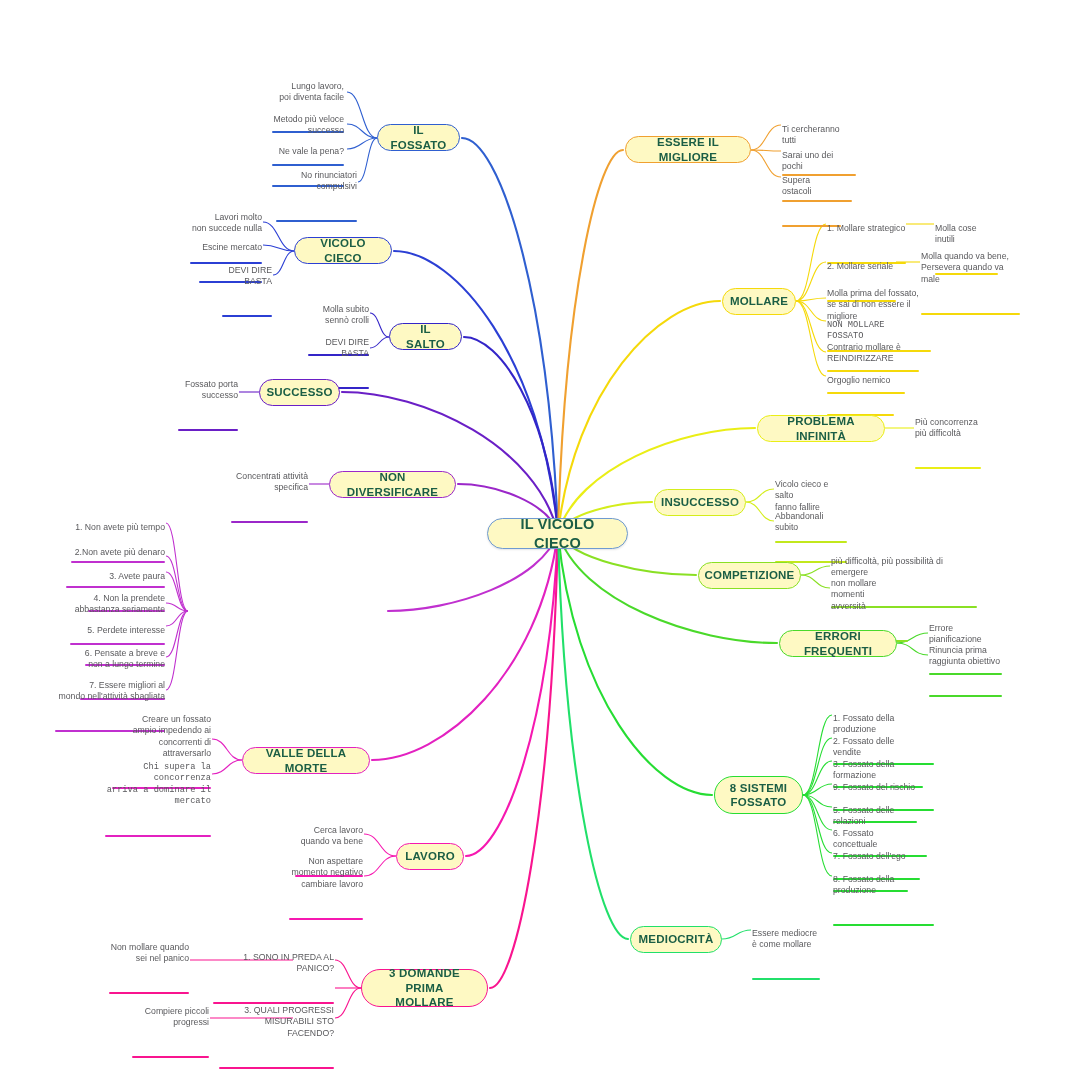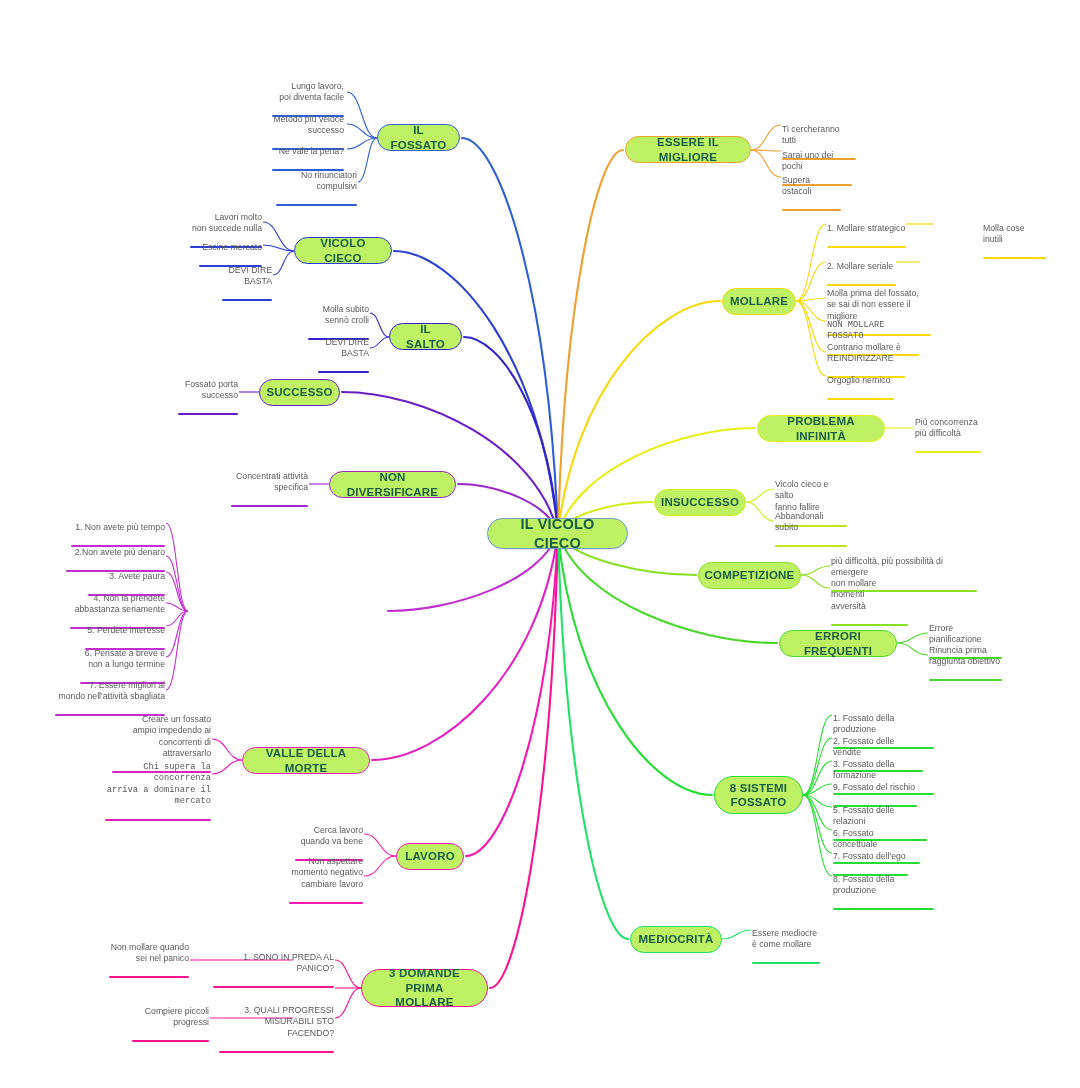--- a/index.html
+++ b/index.html
@@ -22,21 +22,21 @@
     width: 1080px;
     height: 1088px;
     pointer-events: none;
   }
   .node {
     position: absolute;
     box-sizing: border-box;
     border-style: solid;
     border-width: 1.5px;
     border-radius: 999px;
-    background: #bef264;
+    background: #fef9c3;
     color: #1b5e45;
     font-weight: bold;
     display: flex;
     align-items: center;
     justify-content: center;
     text-align: center;
     letter-spacing: 0.2px;
     line-height: 1.25;
     padding: 4px 12px;
     white-space: pre-line;
@@ -50,21 +50,21 @@
   .node.main {
     font-size: 11.5px;
   }
   .leaf {
     position: absolute;
     color: #59595c;
     font-size: 8.7px;
     line-height: 1.33;
     white-space: pre-line;
     box-sizing: border-box;
-    padding-bottom: 2px;
+    padding-bottom: 18px;
   }
   .leaf.right { text-align: left; }
   .leaf.left  { text-align: right; }
   .leaf .ul {
     position: absolute;
     left: 0;
     bottom: 0;
     height: 2.2px;
     border-radius: 2px;
   }
@@ -326,23 +326,28 @@
   </div>
   <div class="leaf right" style="left:827px; top:330px; width:78px;">
     <span>Contrario mollare è
 REINDIRIZZARE</span>
     <span class="ul" style="width:78px; background:#f5d90a;"></span>
   </div>
   <div class="leaf right" style="left:827px; top:363px; width:67px;">
     <span>Orgoglio nemico</span>
     <span class="ul" style="width:67px; background:#f5d90a;"></span>
   </div>
-  <div class="leaf right" style="left:935px; top:211px; width:63px;margin-left:48px;">
+  <div class="leaf right" style="left:935px; top:211px; width:63px;">
     <span>Molla cose inutili</span>
     <span class="ul" style="width:63px; background:#f5d90a;"></span>
+  </div>
+  <div class="leaf right" style="left:921px; top:239px; width:99px;">
+    <span>Molla quando va bene,
+Persevera quando va male</span>
+    <span class="ul" style="width:99px; background:#f5d90a;"></span>
   </div>
 
   <div class="node main" style="left:757px; top:415px; width:128px; height:27px; border-color:#eaee16;">PROBLEMA INFINITÀ</div>
   <div class="leaf right" style="left:915px; top:405px; width:66px;">
     <span>Più concorrenza
 più difficoltà</span>
     <span class="ul" style="width:66px; background:#eaee16;"></span>
   </div>
 
   <div class="node main" style="left:654px; top:489px; width:92px; height:27px; border-color:#d4ed1b;">INSUCCESSO</div>

